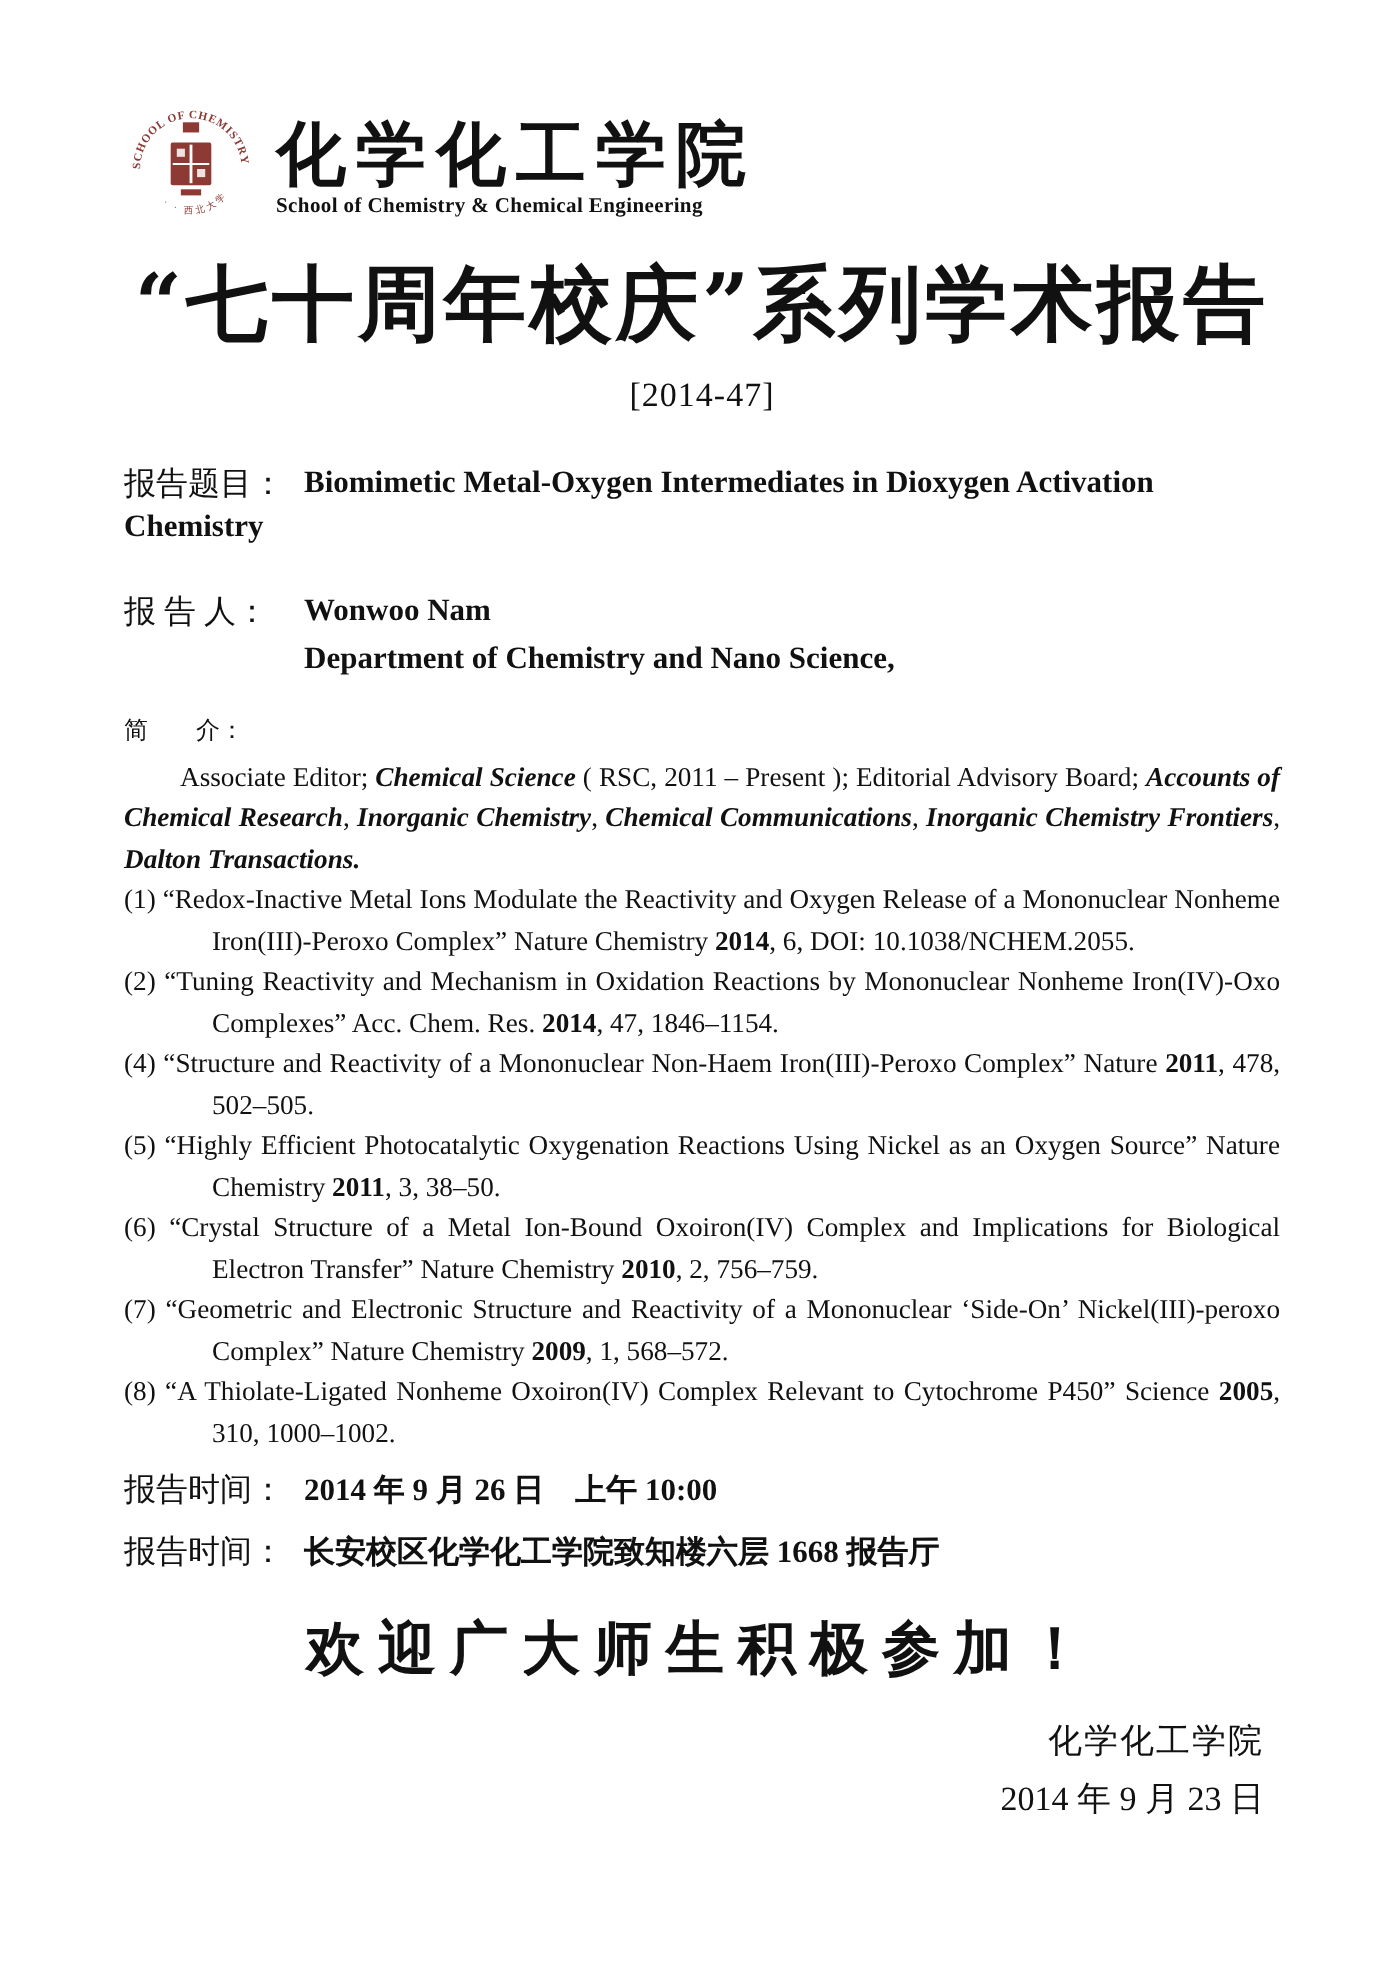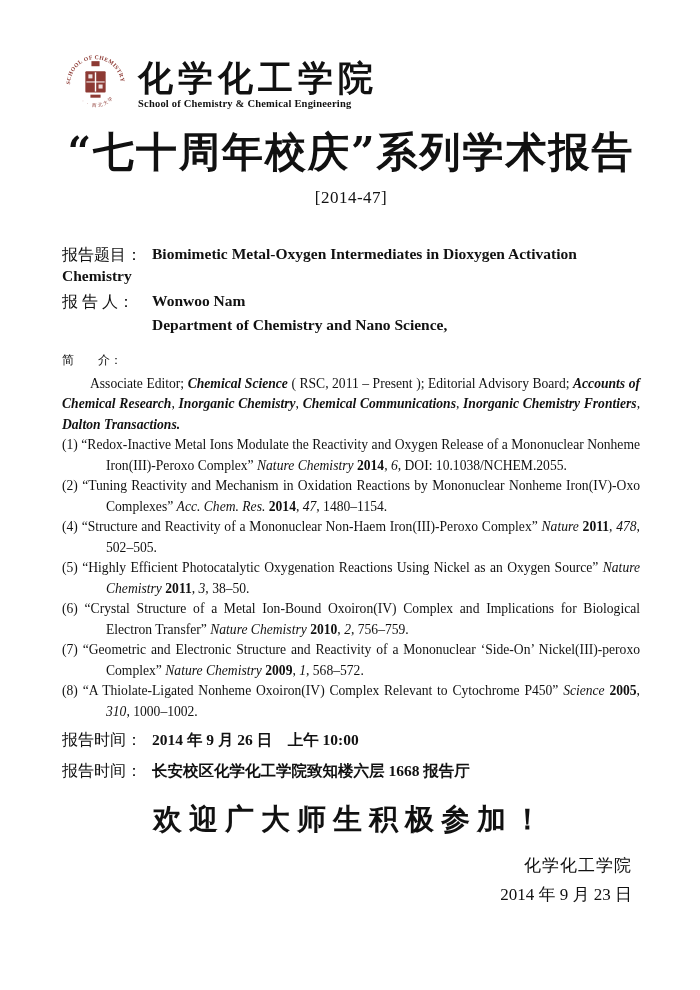--- a/index.html
+++ b/index.html
@@ -30,39 +30,39 @@
   }
   
   .main-title {
     margin-top: 10px; text-align: center;
     font-size: 41px; font-weight: bold; letter-spacing: 2px;
     font-family: "DejaVu Serif", "Liberation Serif", serif;
     white-space: nowrap; line-height: 1.2;
   }
   .issue { text-align: center; font-size: 17px; margin-top: 11px; letter-spacing: 0.5px; }
   
-  .field-row { margin-top: 4px; font-size: 15.5px; line-height: 1.35; }
+  .field-row { margin-top: 21px; font-size: 15.5px; line-height: 1.35; }
   .field-label { display: inline-block; width: 90px; font-size: 16px; vertical-align: top; white-space: nowrap; }
   .field-value { font-weight: bold; }
   .affil { margin-left: 90px; font-weight: bold; font-size: 15.5px; line-height: 1.7; }
   .bio-label-row { margin-top: 13px; font-size: 12px; }
   
   .intro {
     margin-top: 5px; font-size: 13.6px; line-height: 20.5px;
     text-align: justify; text-indent: 28px;
   }
   .selected-heading { font-weight: bold; font-size: 13.6px; line-height: 20.5px; margin-left: 28px; }
   .papers { }
   .paper {
     font-size: 13.6px; line-height: 20.5px; text-align: justify;
     padding-left: 44px; text-indent: -44px;
   }
   .paper-num { }
   .seg-b { font-weight: bold; }
-  .seg-i { font-style: italic; }
+  .seg-i { }
   .seg-bi { font-weight: bold; font-style: italic; }
   sub { font-size: 70%; }
   
   .meta-row { margin-top: 8px; font-size: 15.5px; }
   .meta-row .field-label { width: 90px; }
   
   .welcome {
     margin-top: 18px; text-align: center;
     font-size: 29px; font-weight: bold; letter-spacing: 7px;
     font-family: "DejaVu Serif", "Liberation Serif", serif;
@@ -102,37 +102,37 @@
     <div class="logo-text">
       <div class="logo-cn">化学化工学院</div>
       <div class="logo-en">School of Chemistry &amp; Chemical Engineering</div>
     </div>
   </header>
 
   <h1 class="main-title">“七十周年校庆”系列学术报告</h1>
 
   <div class="issue">[2014-47]</div>
 
-  <div class="field-row" style="margin-top:36px;">
+  <div class="field-row" style="margin-top:24px;">
     <span class="field-label">报告题目：</span><span class="field-value">Biomimetic Metal-Oxygen Intermediates in Dioxygen Activation Chemistry</span>
   </div>
 
   <div class="field-row">
     <span class="field-label">报 告 人：</span><span class="field-value">Wonwoo Nam</span>
   </div>
   <div class="affil">Department of Chemistry and Nano Science,</div>
 
   <div class="bio-label-row">简　　介：</div>
 
   <p class="intro"><span>Associate Editor; </span><span class="seg-bi">Chemical Science</span><span> ( RSC, 2011 – Present ); Editorial Advisory Board; </span><span class="seg-bi">Accounts of Chemical Research</span><span>, </span><span class="seg-bi">Inorganic Chemistry</span><span>, </span><span class="seg-bi">Chemical Communications</span><span>, </span><span class="seg-bi">Inorganic Chemistry Frontiers</span><span>, </span><span class="seg-bi">Dalton Transactions.</span></p>
 
 
   <div class="papers">
       <div class="paper"><span class="paper-num">(1) </span><span>“Redox-Inactive Metal Ions Modulate the Reactivity and Oxygen Release of a Mononuclear Nonheme Iron(III)-Peroxo Complex” </span><span class="seg-i">Nature Chemistry</span><span> </span><span class="seg-b">2014</span><span>, </span><span class="seg-i">6</span><span>, DOI: 10.1038/NCHEM.2055.</span></div>
-      <div class="paper"><span class="paper-num">(2) </span><span>“Tuning Reactivity and Mechanism in Oxidation Reactions by Mononuclear Nonheme Iron(IV)-Oxo Complexes” </span><span class="seg-i">Acc. Chem. Res.</span><span> </span><span class="seg-b">2014</span><span>, </span><span class="seg-i">47</span><span>, 1480–1154.</span></div>
+      <div class="paper"><span class="paper-num">(2) </span><span>“Tuning Reactivity and Mechanism in Oxidation Reactions by Mononuclear Nonheme Iron(IV)-Oxo Complexes” </span><span class="seg-i">Acc. Chem. Res.</span><span> </span><span class="seg-b">2014</span><span>, </span><span class="seg-i">47</span><span>, 1846–1154.</span></div>
       <div class="paper"><span class="paper-num">(4) </span><span>“Structure and Reactivity of a Mononuclear Non-Haem Iron(III)-Peroxo Complex” </span><span class="seg-i">Nature</span><span> </span><span class="seg-b">2011</span><span>, </span><span class="seg-i">478</span><span>, 502–505.</span></div>
       <div class="paper"><span class="paper-num">(5) </span><span>“Highly Efficient Photocatalytic Oxygenation Reactions Using Nickel as an Oxygen Source” </span><span class="seg-i">Nature Chemistry</span><span> </span><span class="seg-b">2011</span><span>, </span><span class="seg-i">3</span><span>, 38–50.</span></div>
       <div class="paper"><span class="paper-num">(6) </span><span>“Crystal Structure of a Metal Ion-Bound Oxoiron(IV) Complex and Implications for Biological Electron Transfer” </span><span class="seg-i">Nature Chemistry</span><span> </span><span class="seg-b">2010</span><span>, </span><span class="seg-i">2</span><span>, 756–759.</span></div>
       <div class="paper"><span class="paper-num">(7) </span><span>“Geometric and Electronic Structure and Reactivity of a Mononuclear ‘Side-On’ Nickel(III)-peroxo Complex” </span><span class="seg-i">Nature Chemistry</span><span> </span><span class="seg-b">2009</span><span>, </span><span class="seg-i">1</span><span>, 568–572.</span></div>
       <div class="paper"><span class="paper-num">(8) </span><span>“A Thiolate-Ligated Nonheme Oxoiron(IV) Complex Relevant to Cytochrome P450” </span><span class="seg-i">Science</span><span> </span><span class="seg-b">2005</span><span>, </span><span class="seg-i">310</span><span>, 1000–1002.</span></div>
     </div>
 
   <div class="meta-row">
     <span class="field-label">报告时间：</span><span class="field-value">2014 年 9 月 26 日　上午 10:00</span>
   </div>

